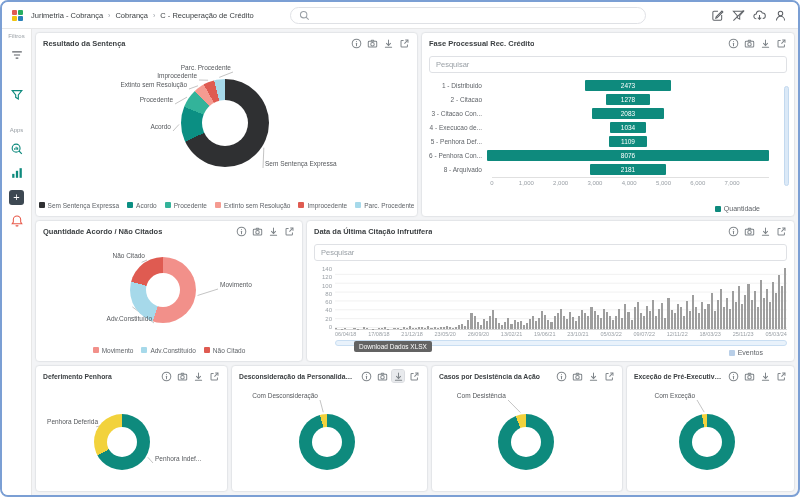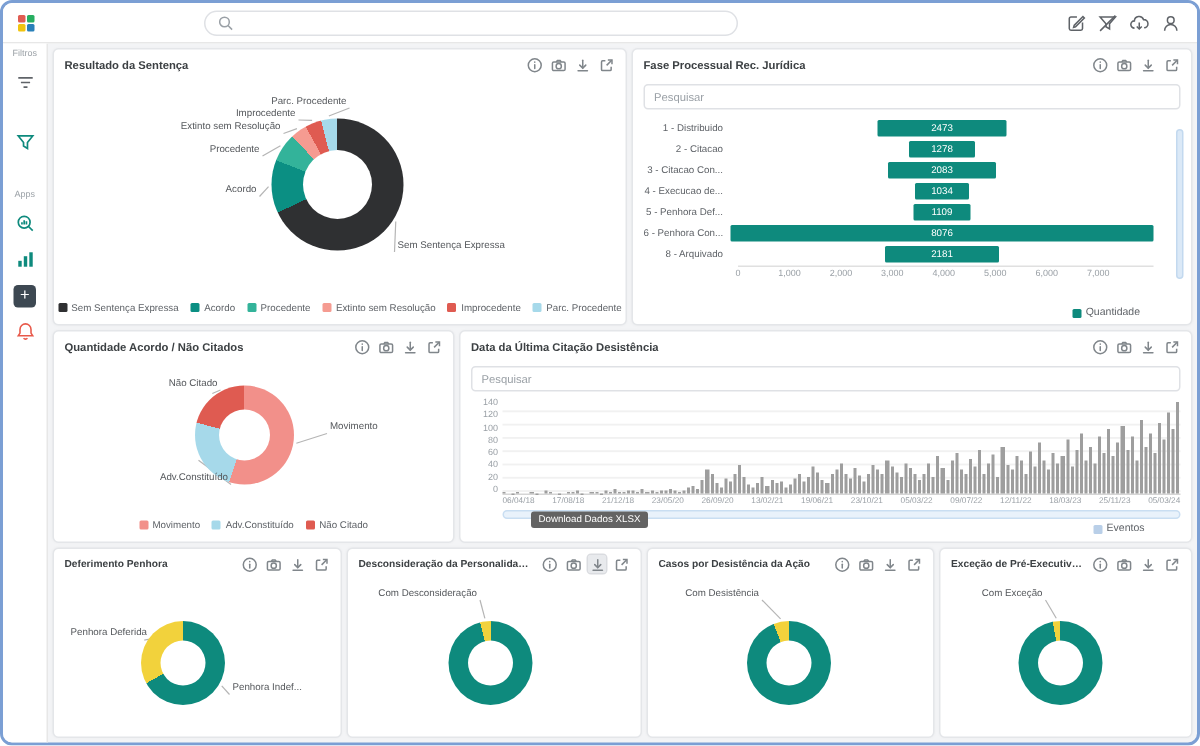--- a/index.html
+++ b/index.html
@@ -101,20 +101,27 @@
 
 <div class="window">
 
   <header>
     <span class="logo">
       <i style="background:#e05c52"></i>
         <i style="background:#27ae60"></i>
       <i style="background:#f1c40f"></i>
         <i style="background:#2980b9"></i>
     </span>
+    <nav class="breadcrumb">
+      <span class="crumb">Jurimetria - Cobrança</span>
+      <span class="sep">›</span>
+      <span class="crumb">Cobrança</span>
+      <span class="sep">›</span>
+      <span class="crumb">C - Recuperação de Crédito</span>
+    </nav>
     <div class="searchbox">
       <svg width="11" height="11" viewBox="0 0 13 13" fill="none" stroke="#9aa0a6" stroke-width="1.2">
         <circle cx="5.5" cy="5.5" r="3.8"></circle>
           <line x1="8.3" y1="8.3" x2="11.5" y2="11.5"></line>
       </svg>
       <input placeholder="" style="">
     </div>
     <div class="top-icons">
       <span class="tbicon">
         <svg width="13" height="13" viewBox="0 0 14 14" fill="none" stroke="#5f6368" stroke-width="1.1">
@@ -271,21 +278,21 @@
                 <span class="litem">
                   <span class="lmark" style="background: rgb(166, 217, 234);"></span>
                   <span>Parc. Procedente</span>
                 </span>
               </div>
           </div>
         </article>
 
         <article class="panel p2">
           <div class="phead">
-            <h3 class="ptitle">Fase Processual Rec. Jurídica</h3>
+            <h3 class="ptitle">Fase Processual Rec. Crédito</h3>
             <div class="picons">
                 <span class="picon">
                   <svg width="11" height="11" viewBox="0 0 12 12" fill="none" stroke="currentColor" stroke-width="1.1" stroke-linecap="round">
                     <circle cx="6" cy="6" r="4.7"></circle>
                     <line x1="6" y1="5.6" x2="6" y2="8.4"></line>
                     <line x1="6" y1="3.7" x2="6" y2="3.8"></line>
                   </svg>
                 </span>
                 <span class="picon">
                   <svg width="11" height="11" viewBox="0 0 12 12" fill="none" stroke="currentColor" stroke-width="1.1">
@@ -450,21 +457,21 @@
                 <span class="litem">
                   <span class="lmark" style="background: rgb(223, 91, 81);"></span>
                   <span>Não Citado</span>
                 </span>
               </div>
           </div>
         </article>
 
         <article class="panel p4">
           <div class="phead">
-            <h3 class="ptitle">Data da Última Citação Desistência</h3>
+            <h3 class="ptitle">Data da Última Citação Infrutífera</h3>
             <div class="picons">
                 <span class="picon">
                   <svg width="11" height="11" viewBox="0 0 12 12" fill="none" stroke="currentColor" stroke-width="1.1" stroke-linecap="round">
                     <circle cx="6" cy="6" r="4.7"></circle>
                     <line x1="6" y1="5.6" x2="6" y2="8.4"></line>
                     <line x1="6" y1="3.7" x2="6" y2="3.8"></line>
                   </svg>
                 </span>
                 <span class="picon">
                   <svg width="11" height="11" viewBox="0 0 12 12" fill="none" stroke="currentColor" stroke-width="1.1">

